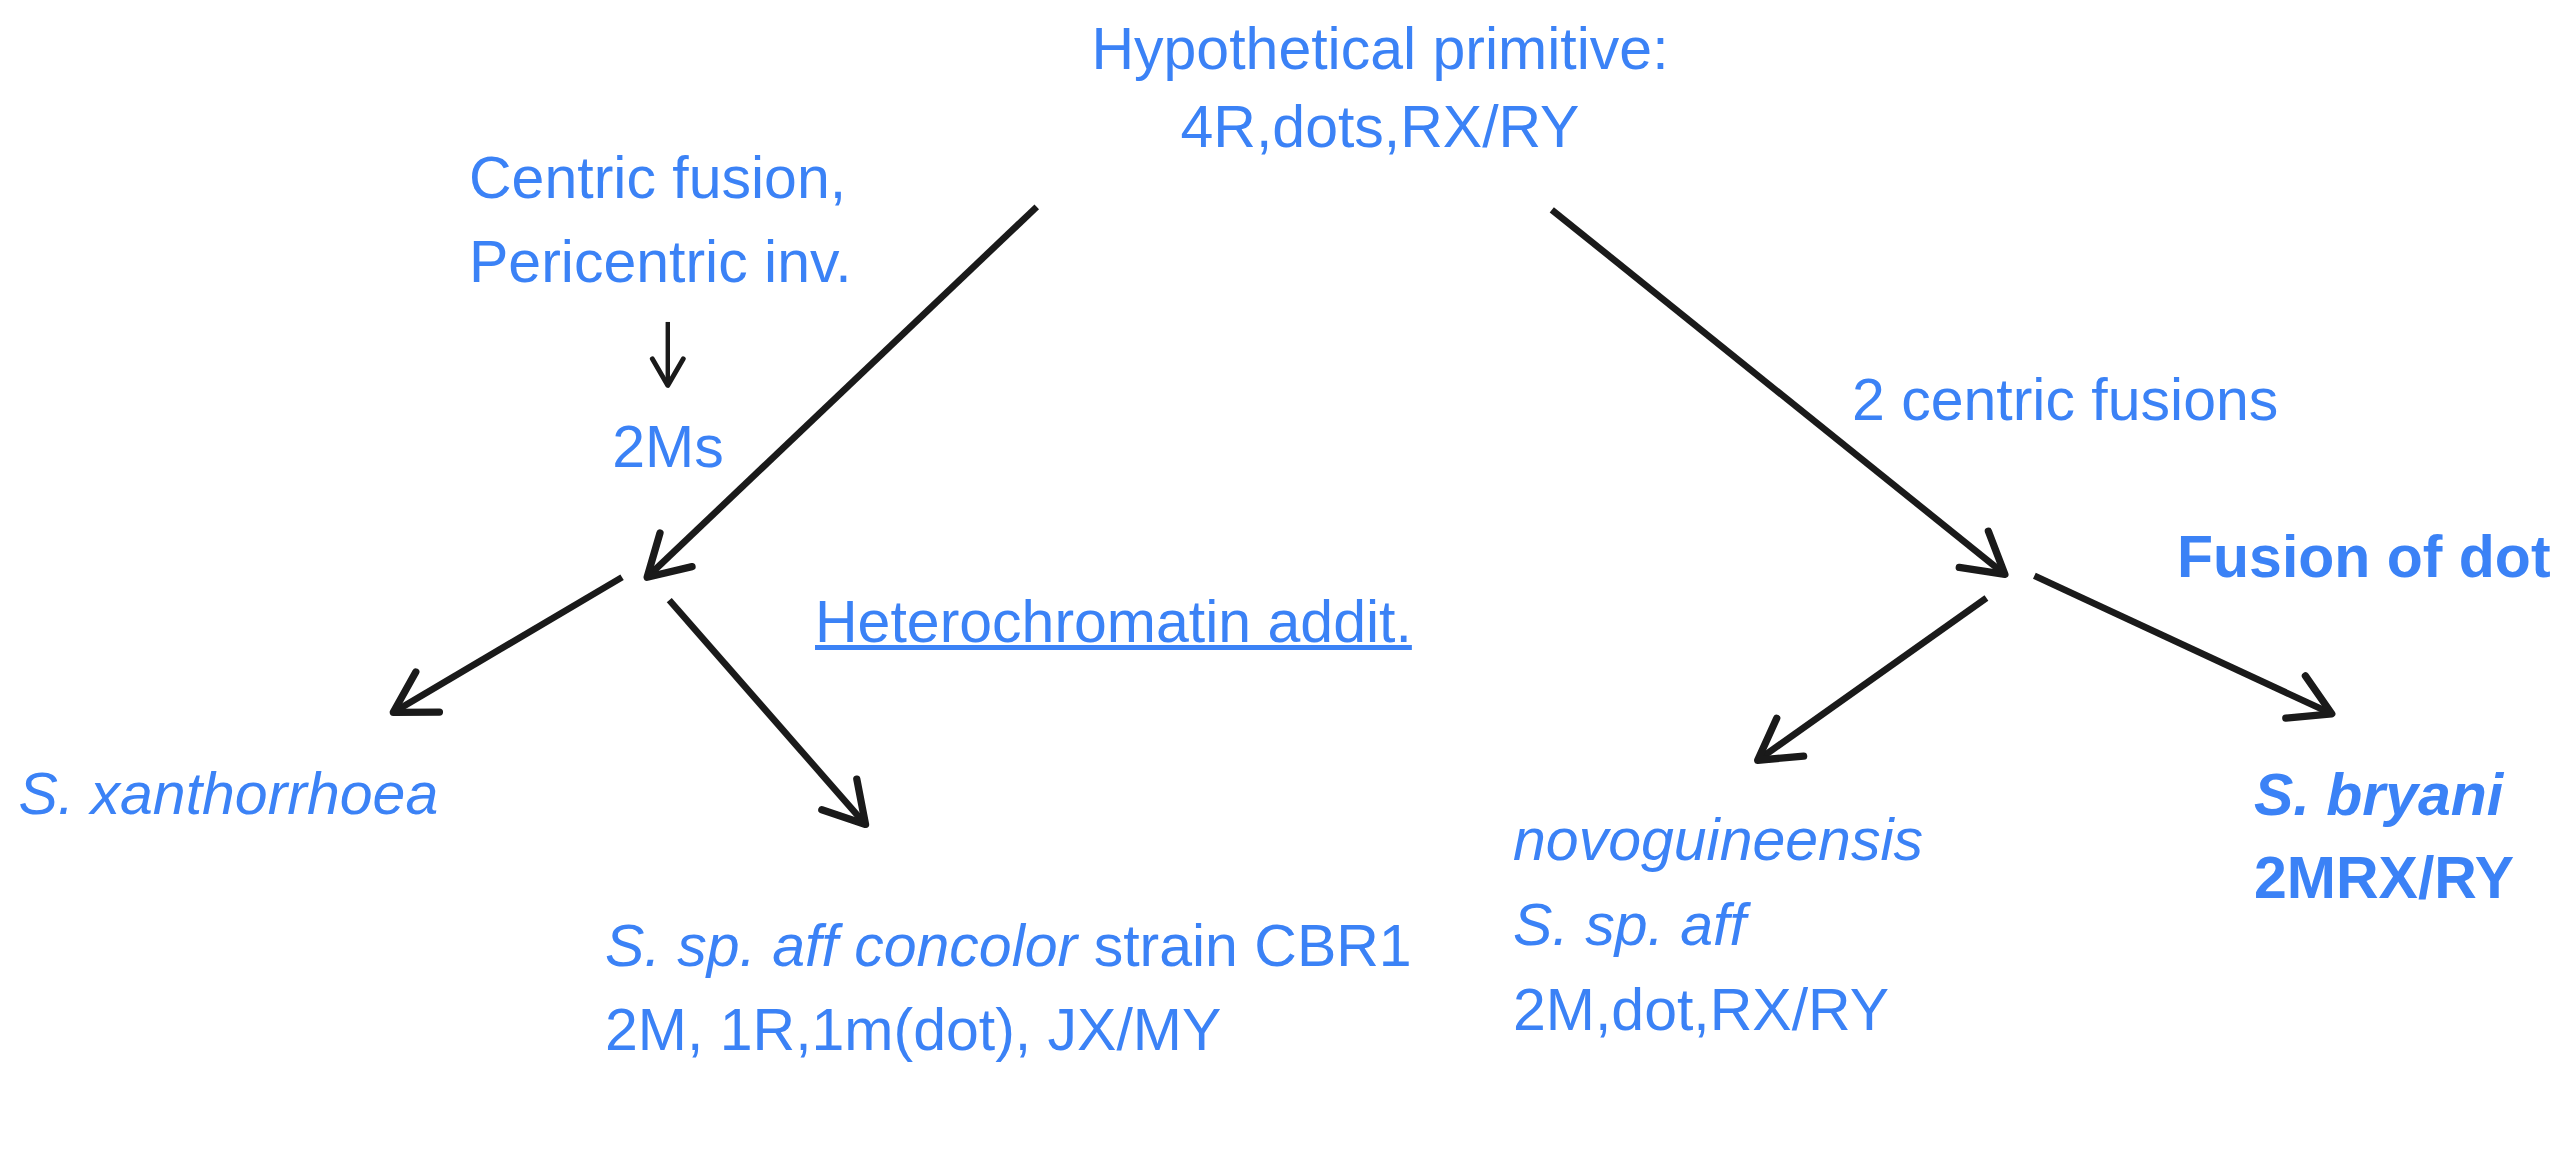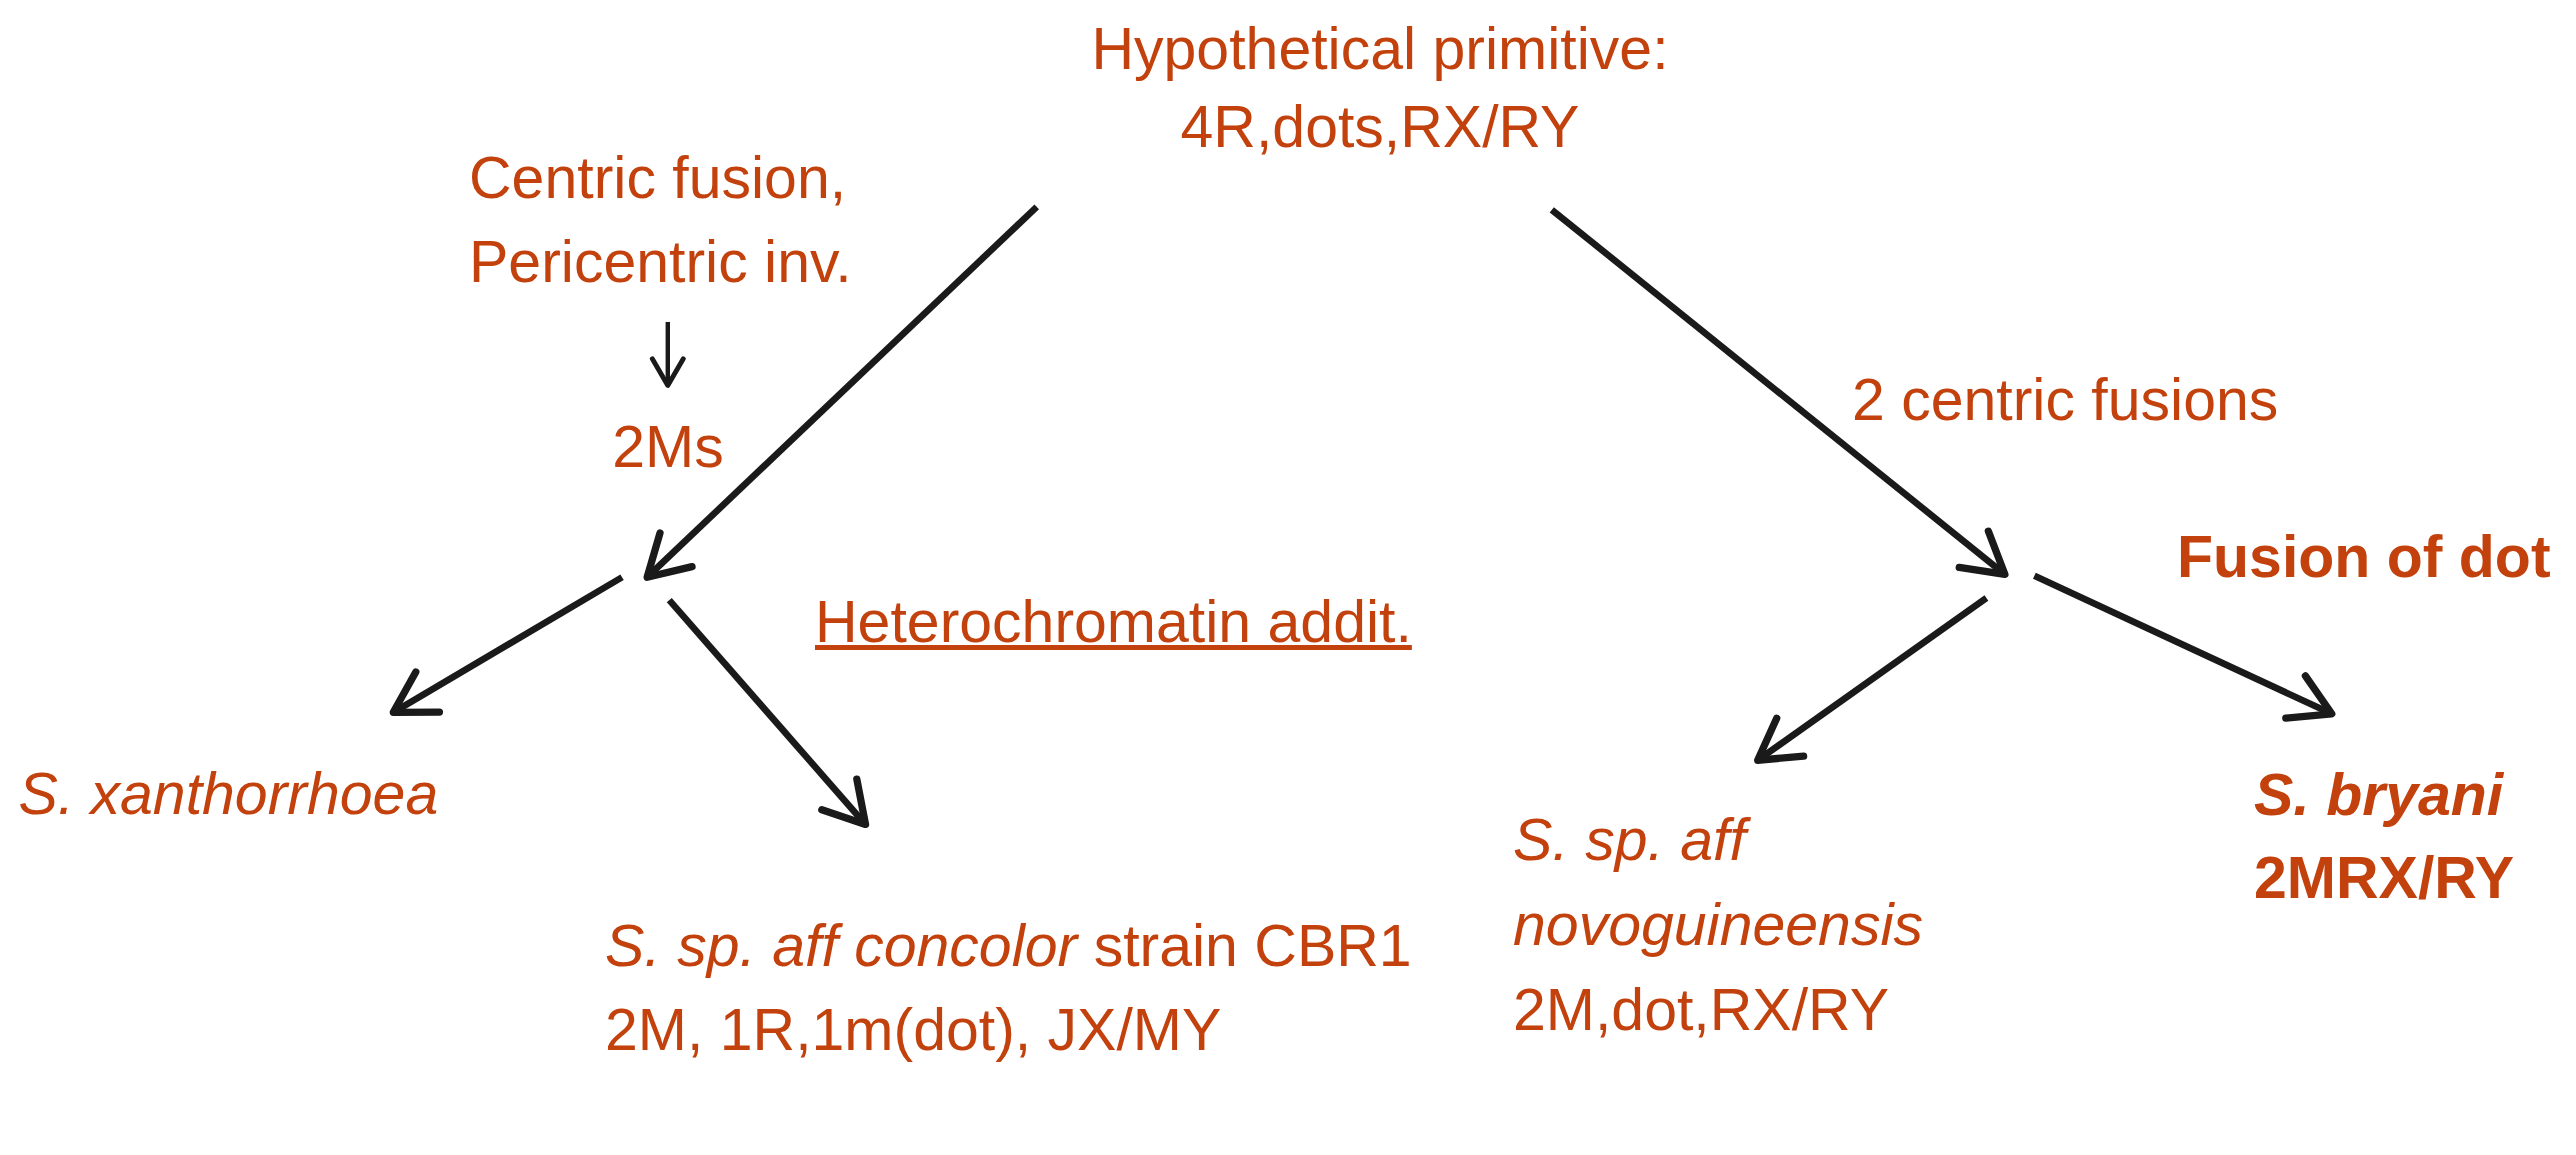--- a/index.html
+++ b/index.html
@@ -21,21 +21,21 @@
     left: 0;
     top: 0;
     width: 2576px;
     height: 1156px;
   }
   .txt {
     position: absolute;
     font-size: 59px;
     line-height: 1.38;
     white-space: nowrap;
-    color: #c2410c;
+    color: #3b82f6;
   }
   .italic { font-style: italic; }
   .center { text-align: center; }
 
   
   #root-label        { left: 1011px; top: 11px;  width: 738px; line-height: 1.32; }
   #left-mechanism    { left: 469px;  top: 137px; line-height: 1.42; }
   #intermediate      { left: 587px;  top: 407px; width: 162px; }
   #right-mechanism   { left: 1852px; top: 360px; }
   #far-right-mechanism { left: 2177px; top: 517px; font-weight: bold; }
@@ -93,22 +93,22 @@
   <div class="txt" id="sp-xanthorrhoea">
     <div class="italic">S. xanthorrhoea</div>
   </div>
 
   <div class="txt" id="sp-concolor">
     <div><span class="italic">S. sp. aff concolor</span><span> strain CBR1</span></div>
     <div>2M, 1R,1m(dot), JX/MY</div>
   </div>
 
   <div class="txt" id="sp-novoguineensis">
+    <div class="italic">novoguineensis</div>
     <div class="italic">S. sp. aff</div>
-    <div class="italic">novoguineensis</div>
     <div>2M,dot,RX/RY</div>
   </div>
 
   <div class="txt" id="sp-bryani">
     <div class="italic">S. bryani</div>
     <div>2MRX/RY</div>
   </div>
 
 </div>
 

